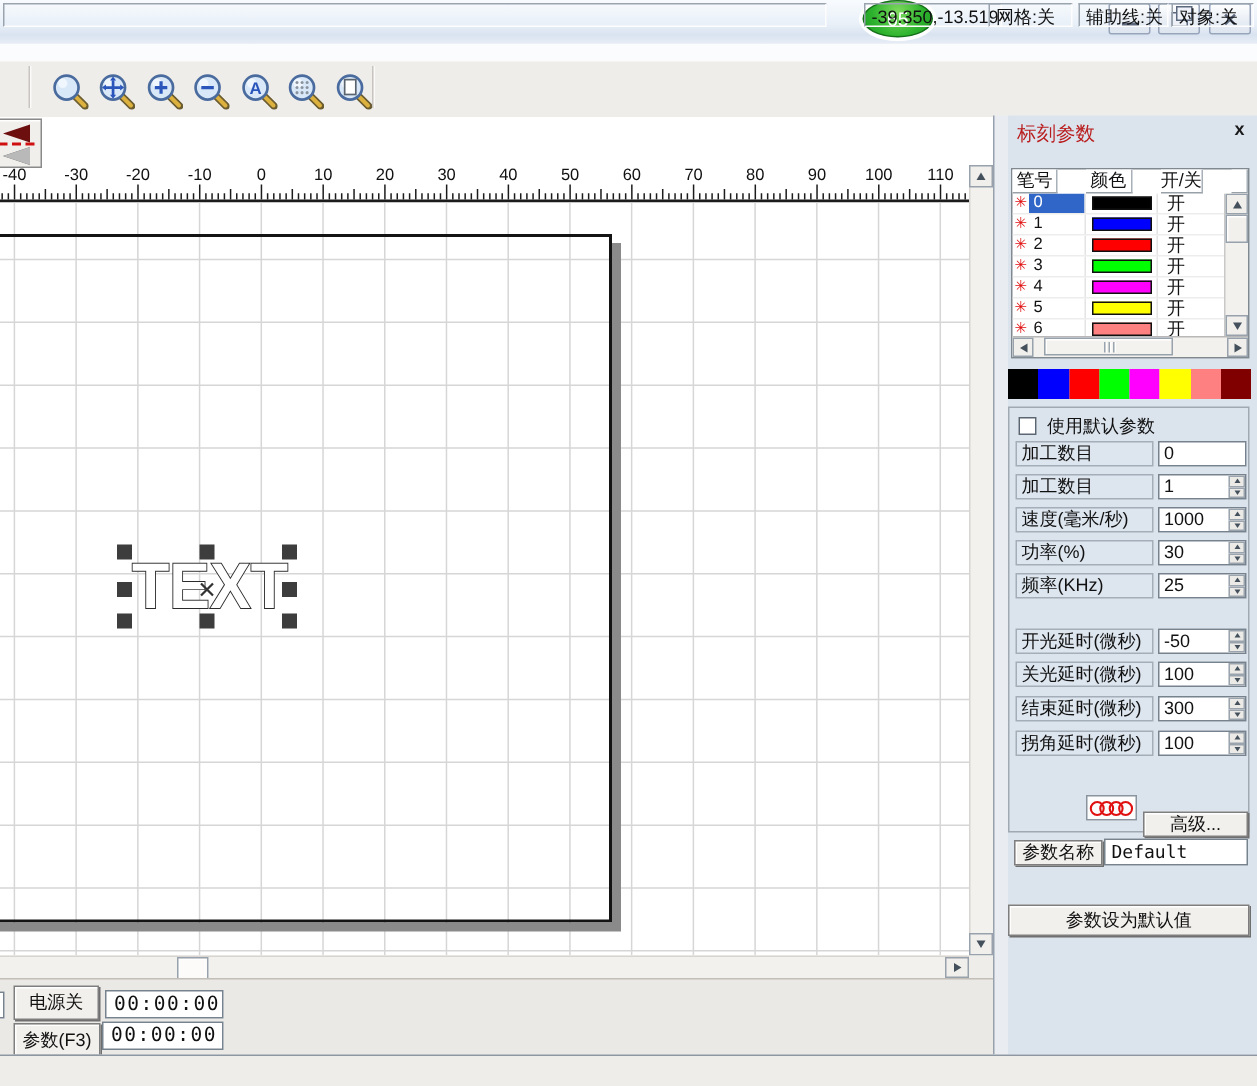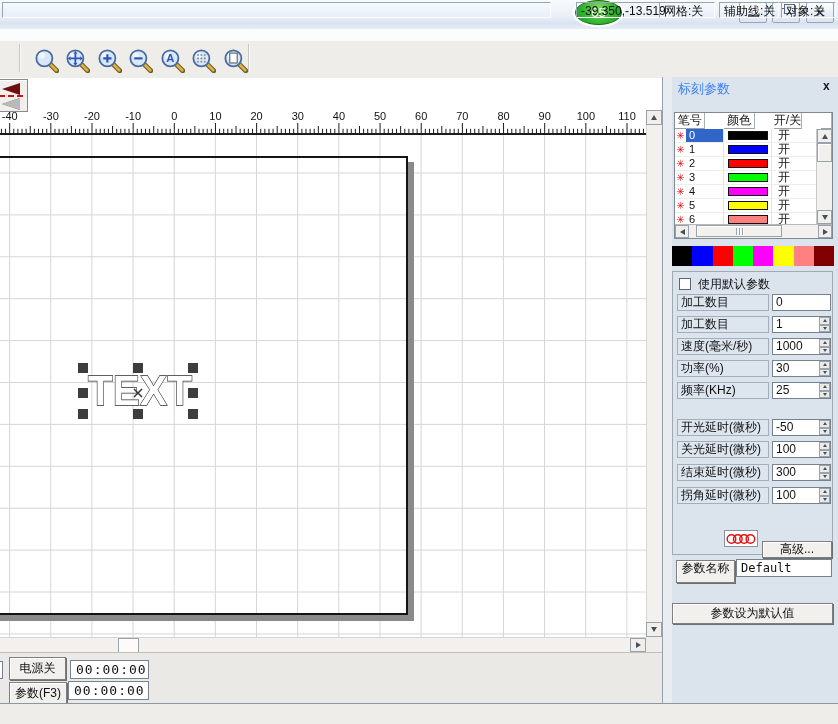--- a/index.html
+++ b/index.html
@@ -51,21 +51,21 @@
   .corner{left:646px;top:637px;width:16px;height:15px;background:#efedea;}
   .tri{width:0;height:0;}
   .tri-up{border-left:3.5px solid transparent;border-right:3.5px solid transparent;border-bottom:5px solid #44505c;}
   .tri-down{border-left:3.5px solid transparent;border-right:3.5px solid transparent;border-top:5px solid #44505c;}
   .tri-left{border-top:3.5px solid transparent;border-bottom:3.5px solid transparent;border-right:5px solid #44505c;}
   .tri-right{border-top:3.5px solid transparent;border-bottom:3.5px solid transparent;border-left:5px solid #44505c;}
 
   
   .divider{left:662px;top:77px;width:10px;height:626px;background:#e9edf2;border-left:1px solid #97a1ad;}
   .panel{left:672px;top:77px;width:166px;height:626px;background:#dbe3ed;}
-  .panel-title{left:678px;top:80px;font-size:13px;color:#3b82f6;}
+  .panel-title{left:678px;top:80px;font-size:13px;color:#b91c1c;}
   .panel-close{left:823px;top:79px;font-size:12px;font-weight:bold;color:#1a1a1a;}
 
   .pentable{left:674px;top:112px;width:159px;height:127px;background:#fff;border:1px solid #808890;box-sizing:border-box;}
   .pt-head{display:flex;height:16px;gap:19px;}
   .pt-hcell{box-sizing:border-box;border-right:1px solid #a8b0b8;border-bottom:1px solid #98a0a8;
     font-size:12px;text-align:center;line-height:15px;color:#111;background:#fff;}
   .pt-body{position:relative;height:95px;overflow:hidden;}
   .pt-row{display:flex;height:13px;align-items:center;border-bottom:1px solid #ededed;}
   .pt-ast{width:11px;color:#e01010;font-size:10px;line-height:13px;text-align:center;}
   .pt-num{flex:0 0 34px;font-size:11px;line-height:13px;padding-left:3px;color:#111;}
@@ -91,21 +91,21 @@
   .fldval{left:772px;width:59px;height:17px;background:#fff;border:1px solid #76828e;box-sizing:border-box;}
   .fldtext{position:absolute;left:3px;top:0;font-size:12px;line-height:15px;color:#111;}
   .spinner{position:absolute;right:0;top:0;width:11px;height:15px;display:flex;flex-direction:column;}
   .spin-half{flex:1;background:#eceae6;border:1px solid #9aa4ae;box-sizing:border-box;display:flex;align-items:center;justify-content:center;}
 
   .ringsbtn{left:724px;top:530px;width:34px;height:17px;background:#fdfdfd;border:1px solid #8a949e;box-sizing:border-box;
     display:flex;align-items:center;justify-content:center;}
   .btn3d{background:#f2f0ed;border:1px solid #7e7e7e;box-shadow:1px 1px 0 #6f6f6f,inset 1px 1px 0 #fff;
     box-sizing:border-box;font-size:12px;color:#111;text-align:center;}
   .advbtn{left:762px;top:530px;width:70px;height:17px;line-height:15px;margin-top:11px;}
-  .pnamebtn{left:676px;top:560px;width:59px;height:23px;line-height:15px;}
+  .pnamebtn{left:676px;top:560px;width:59px;height:17px;line-height:15px;}
   .pnameval{left:736px;top:559px;width:96px;height:18px;background:#fff;border:1px solid #76828e;box-sizing:border-box;
     font-family:"DejaVu Sans Mono",monospace;font-size:12px;line-height:16px;padding-left:4px;color:#111;}
   .libbtn{left:672px;top:579px;width:161px;height:21px;line-height:19px;}
   .defbtn{left:672px;top:603px;width:161px;height:21px;line-height:19px;text-align:center;}
 
   
   .bstrip{left:0;top:652px;width:662px;height:51px;background:#ebe9e6;border-top:1px solid #c2beb8;}
   .sliver{left:-10px;top:661px;width:13px;height:18px;background:#fff;border:1px solid #76828e;box-sizing:border-box;
     font-family:"DejaVu Sans Mono",monospace;font-size:12px;line-height:16px;text-align:right;overflow:hidden;color:#111;}
   .powerbtn{left:9px;top:657px;width:57px;height:23px;line-height:21px;}

